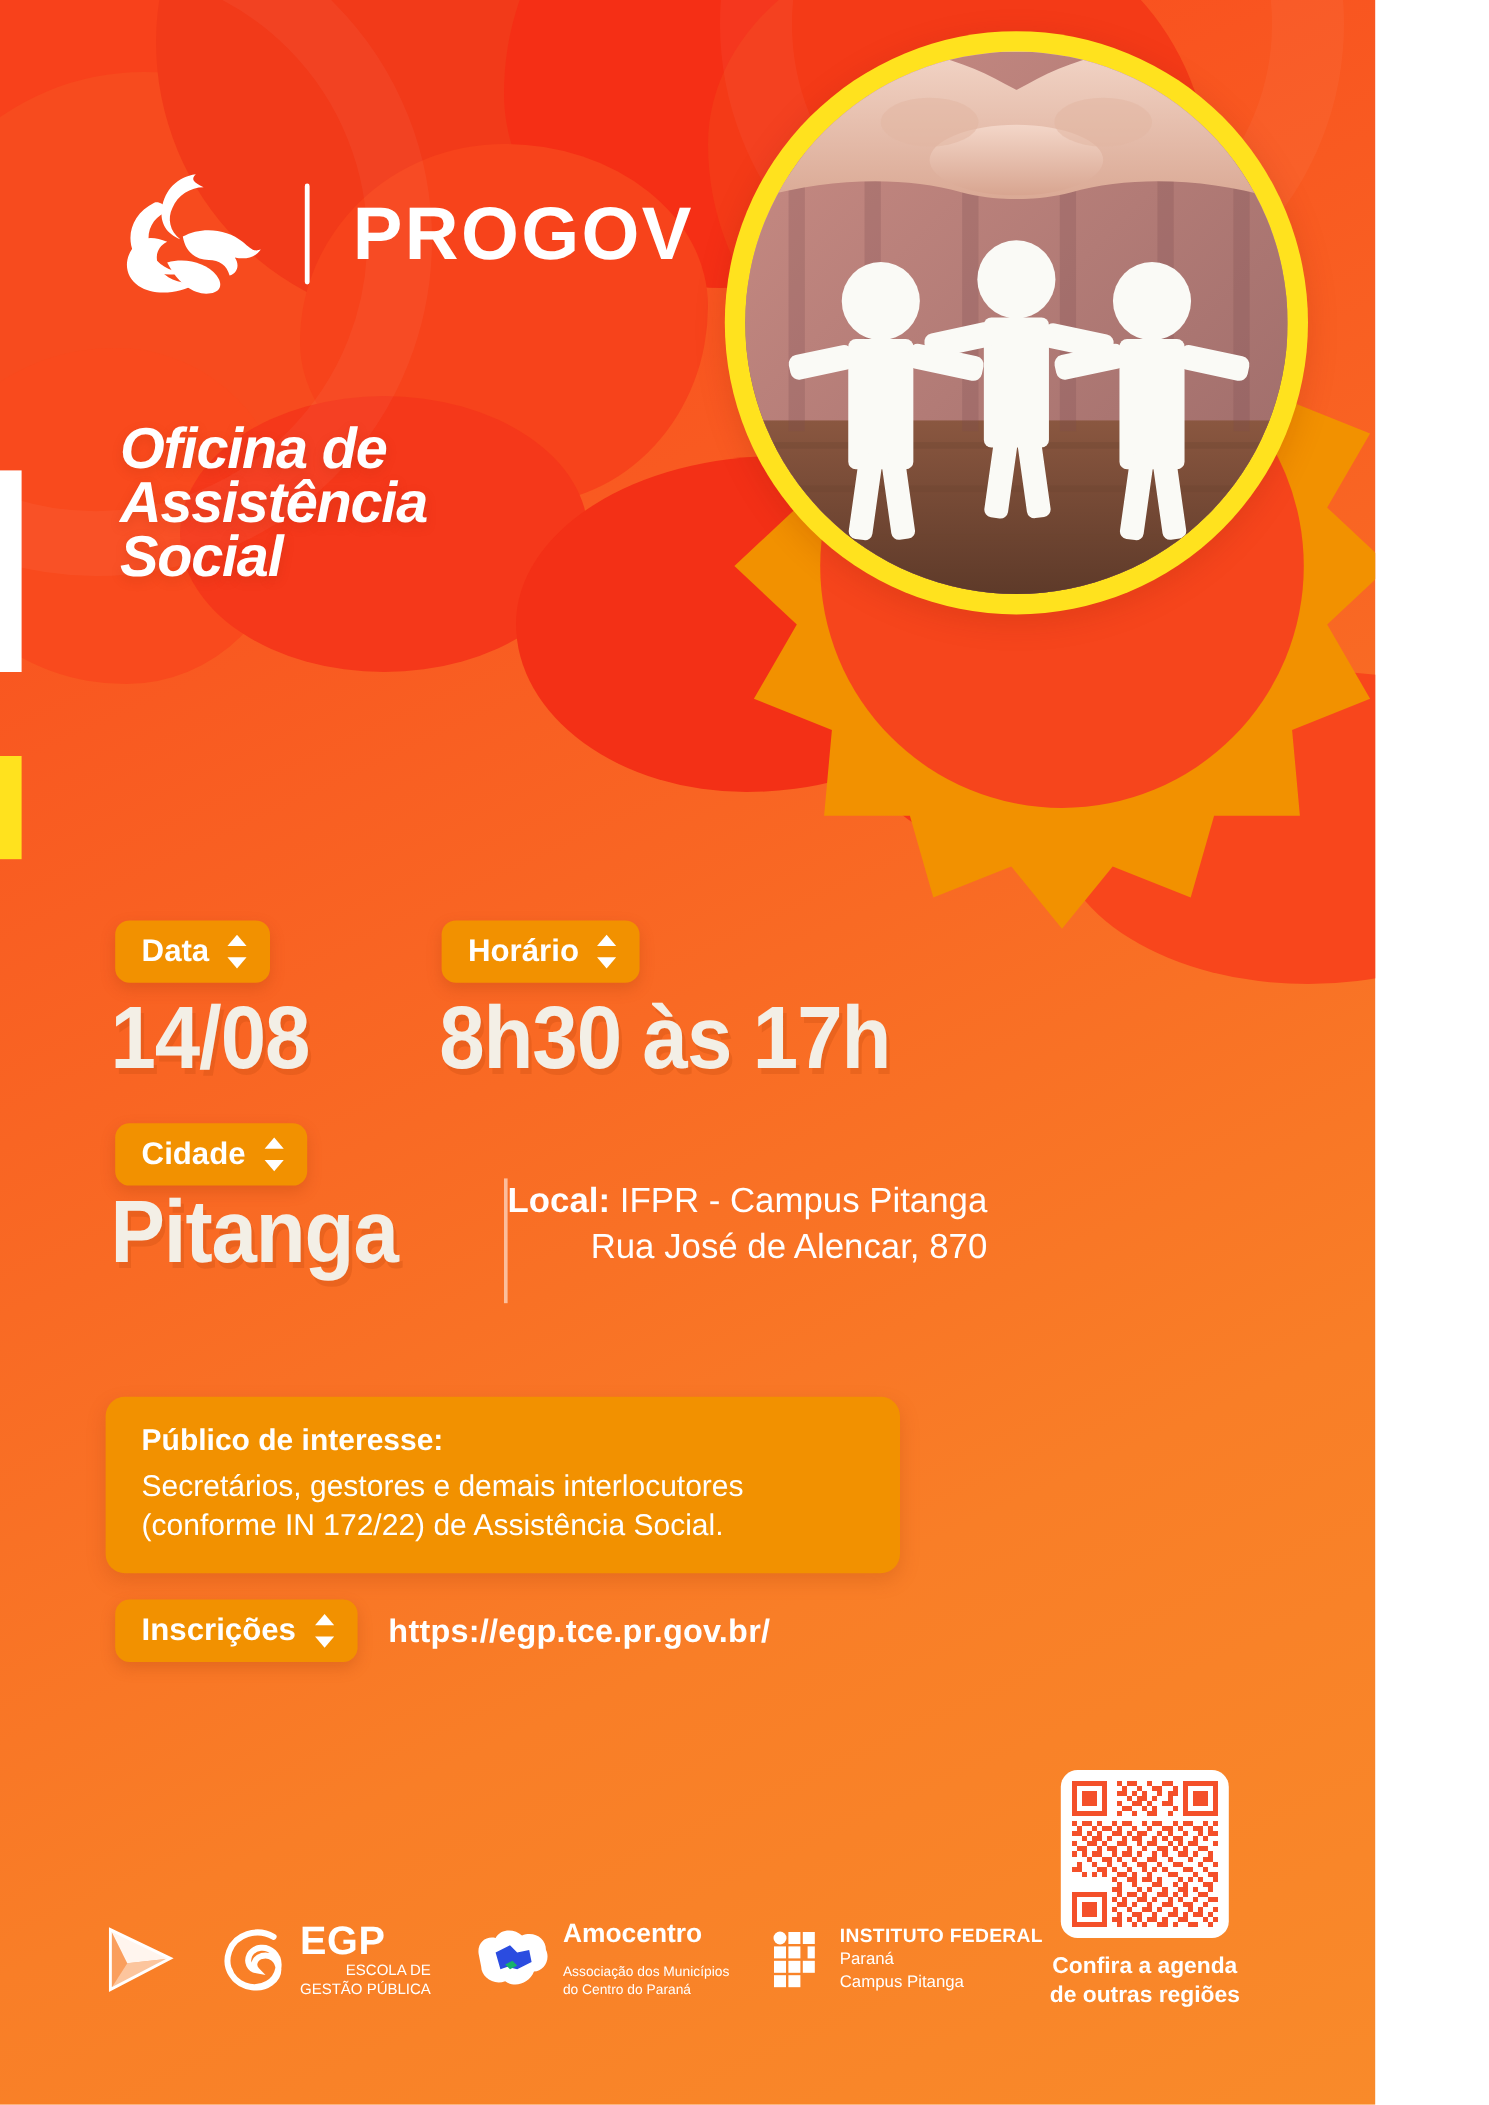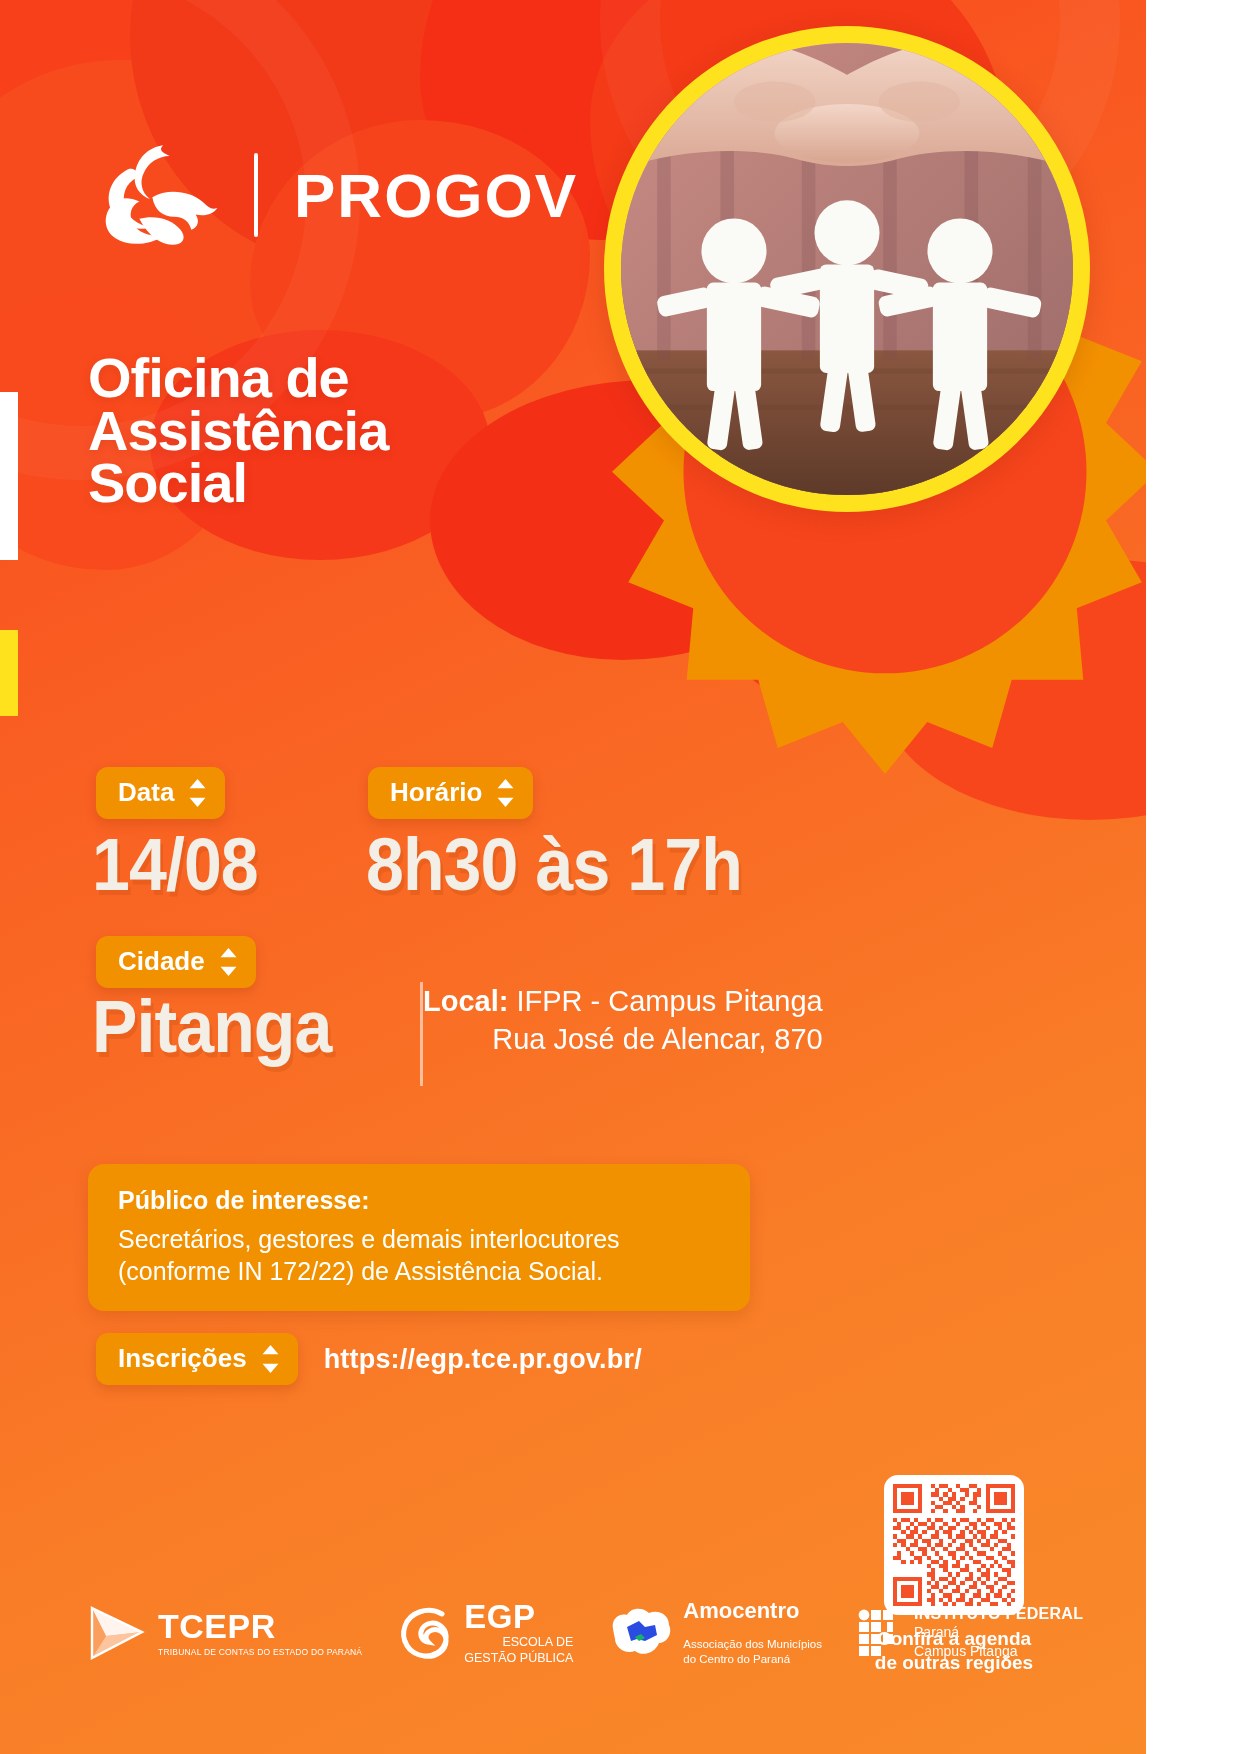--- a/index.html
+++ b/index.html
@@ -81,24 +81,25 @@
     box-shadow: 0 6px 26px rgba(140,30,0,0.18);
   }
   .photo {
     width:100%; height:100%; border-radius:50%; overflow:hidden; position:relative;
     background: linear-gradient(180deg,#E9C8BE 0%, #D9A99C 30%, #8E5C48 62%, #6B4433 100%);
   }
   .photo svg { position:absolute; inset:0; width:100%; height:100%; }
 
   
   .headline {
-    position: absolute; left: 88px; top: 352px;
-    color: #FFFFFF; font-weight: 800; font-size: 56px; line-height: 0.94;
+    position: absolute; left: 100px; top: 352px;
+    color: #FFFFFF; font-weight: 800; font-size: 48px; line-height: 0.94;
     letter-spacing: -1px;
     text-shadow: 0 3px 10px rgba(150,40,0,0.18);
+    font-style: italic;
   }
   .headline div { white-space: nowrap; }
 
   .subhead {
     position: absolute; left: 88px; top: 580px;
     color: #FFE21E; font-weight: 700; font-size: 38px; line-height: 1.22;
     letter-spacing: -0.3px;
   }
   .subhead div { white-space: nowrap; }
 
@@ -611,24 +612,20 @@
 
     <div class="flogo">
       <span>
         <svg width="62" height="62" viewBox="0 0 62 62" aria-hidden="true">
           <path d="M6 6 L56 30 L6 56 Z" fill="none" stroke="#FFFFFF" stroke-width="2.4"></path>
           <path d="M6 6 L56 30 L20 34 Z" fill="#FFFFFF" opacity="0.92"></path>
           <path d="M6 56 L20 34 L56 30 Z" fill="#FFFFFF" opacity="0.55"></path>
           <path d="M6 6 L20 34 L6 56 Z" fill="#FFFFFF" opacity="0.25"></path>
         </svg>
       </span>
-      <span>
-        <div class="tcepr-name">TCEPR</div>
-        <div class="tcepr-sub">TRIBUNAL DE CONTAS DO ESTADO DO PARANÁ</div>
-      </span>
     </div>
 
     <div class="flogo">
       <span>
         <svg width="56" height="58" viewBox="0 0 56 58" aria-hidden="true">
           <path d="M44 10 C 30 2 12 8 7 22 C 2 36 11 50 26 52 C 38 54 48 46 48 37 C 48 29 41 24 34 26 C 28 28 26 34 30 38 C 24 37 21 31 24 25 C 28 18 38 17 44 23 C 51 30 49 43 39 49 C 27 56 11 50 7 37" fill="none" stroke="#FFFFFF" stroke-width="5" stroke-linecap="round"></path>
         </svg>
       </span>
       <span>
         <div class="egp-name">EGP</div>

